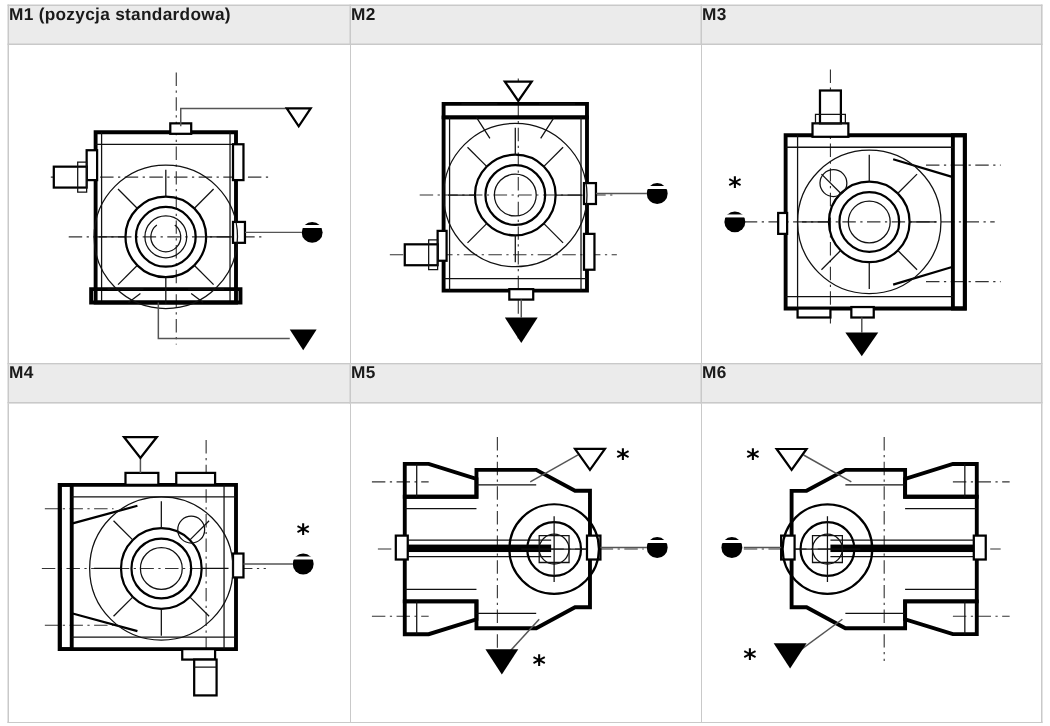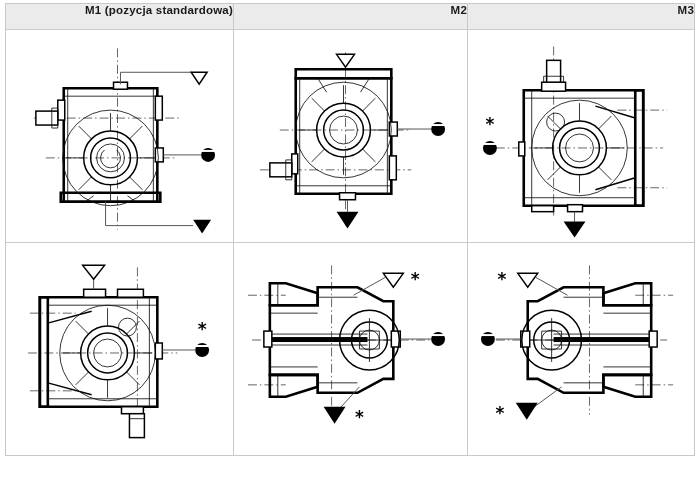--- a/index.html
+++ b/index.html
@@ -5,21 +5,21 @@
   html,body{margin:0;padding:0;}
   body{
     width:700px;height:484px;background:#fff;
     font-family:"Liberation Sans",sans-serif;
     overflow:hidden;
   }
   .sheet{position:absolute;left:5px;top:3px;width:689px;height:500px;}
   table.grid{border-collapse:collapse;width:689px;table-layout:fixed;}
   table.grid td{border:1px solid #c9c9c9;padding:0;vertical-align:top;}
   td.hdr{
-    height:25px;background:#ebebeb;text-align:right;vertical-align:middle;
+    height:25px;background:#ebebeb;text-align:left;vertical-align:middle;
     font-size:11.5px;font-weight:bold;color:#1a1a1a;letter-spacing:.2px;
   }
   td.cell{height:212px;background:#fff;position:relative;}
   .col1{width:228px;}.col2{width:234px;}.col3{width:227px;}
   .stage{position:absolute;left:0;top:0;width:100%;height:100%;}
   svg.dwg{display:block;width:100%;height:100%;}
   .heavy{fill:none;stroke:#000;stroke-width:2.6;stroke-linejoin:miter;}
   .med{fill:none;stroke:#000;stroke-width:1.5;}
   .thin{fill:none;stroke:#111;stroke-width:.85;}
   .cl{fill:none;stroke:#333;stroke-width:.75;stroke-dasharray:9 3 1.5 3;}
@@ -210,20 +210,25 @@
         </g>
         <g>
           <path class="lead" d="M107 182 V192"></path>
           <path class="blk" d="M96 192 L118 192 L107 208 Z"></path>
         </g>
       </svg>
       </div>
     </td>
   </tr>
 
+  <tr>
+    <td class="hdr">M4</td>
+    <td class="hdr">M5</td>
+    <td class="hdr">M6</td>
+  </tr>
 
   <tr>
 
     <td class="cell">
       <div class="stage">
       <svg class="dwg" viewBox="0 0 228 212" preserveAspectRatio="xMidYMid meet">
         <g>
           <line class="cl" x1="132" y1="24" x2="132" y2="190"></line>
           <line class="cl" x1="22" y1="110" x2="172" y2="110"></line>
           <line class="cl" x1="24" y1="70" x2="70" y2="70"></line>

